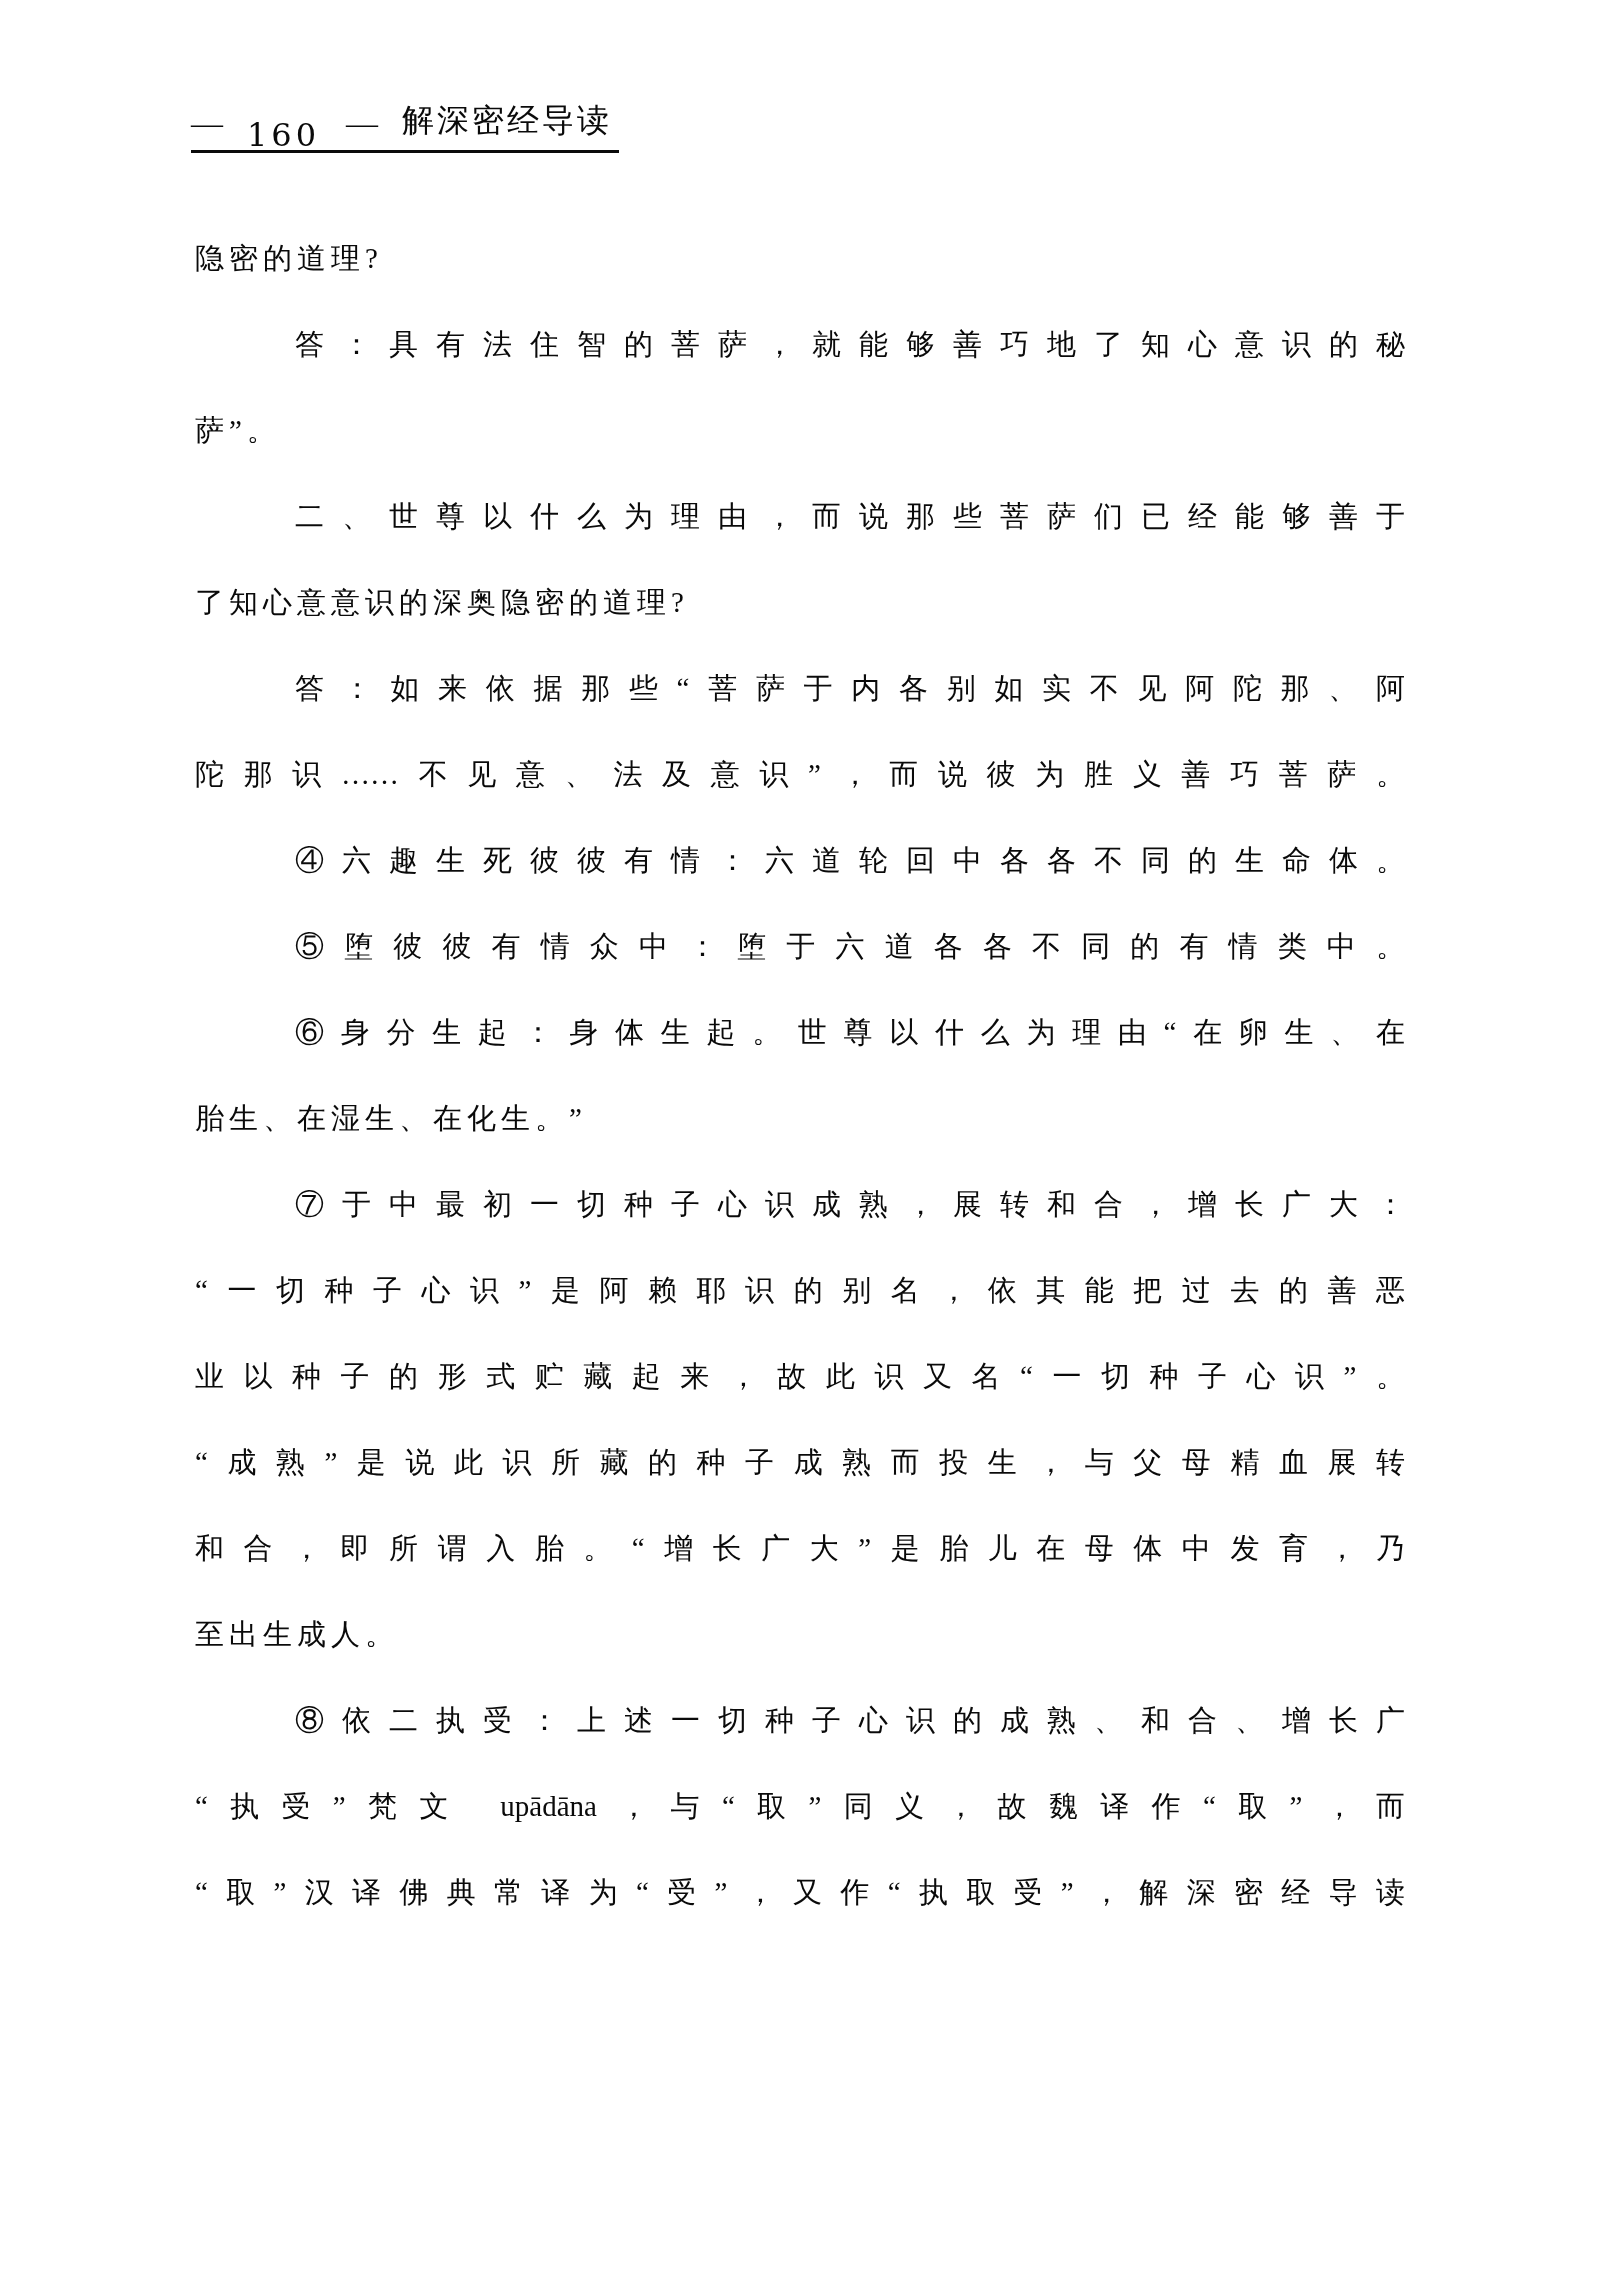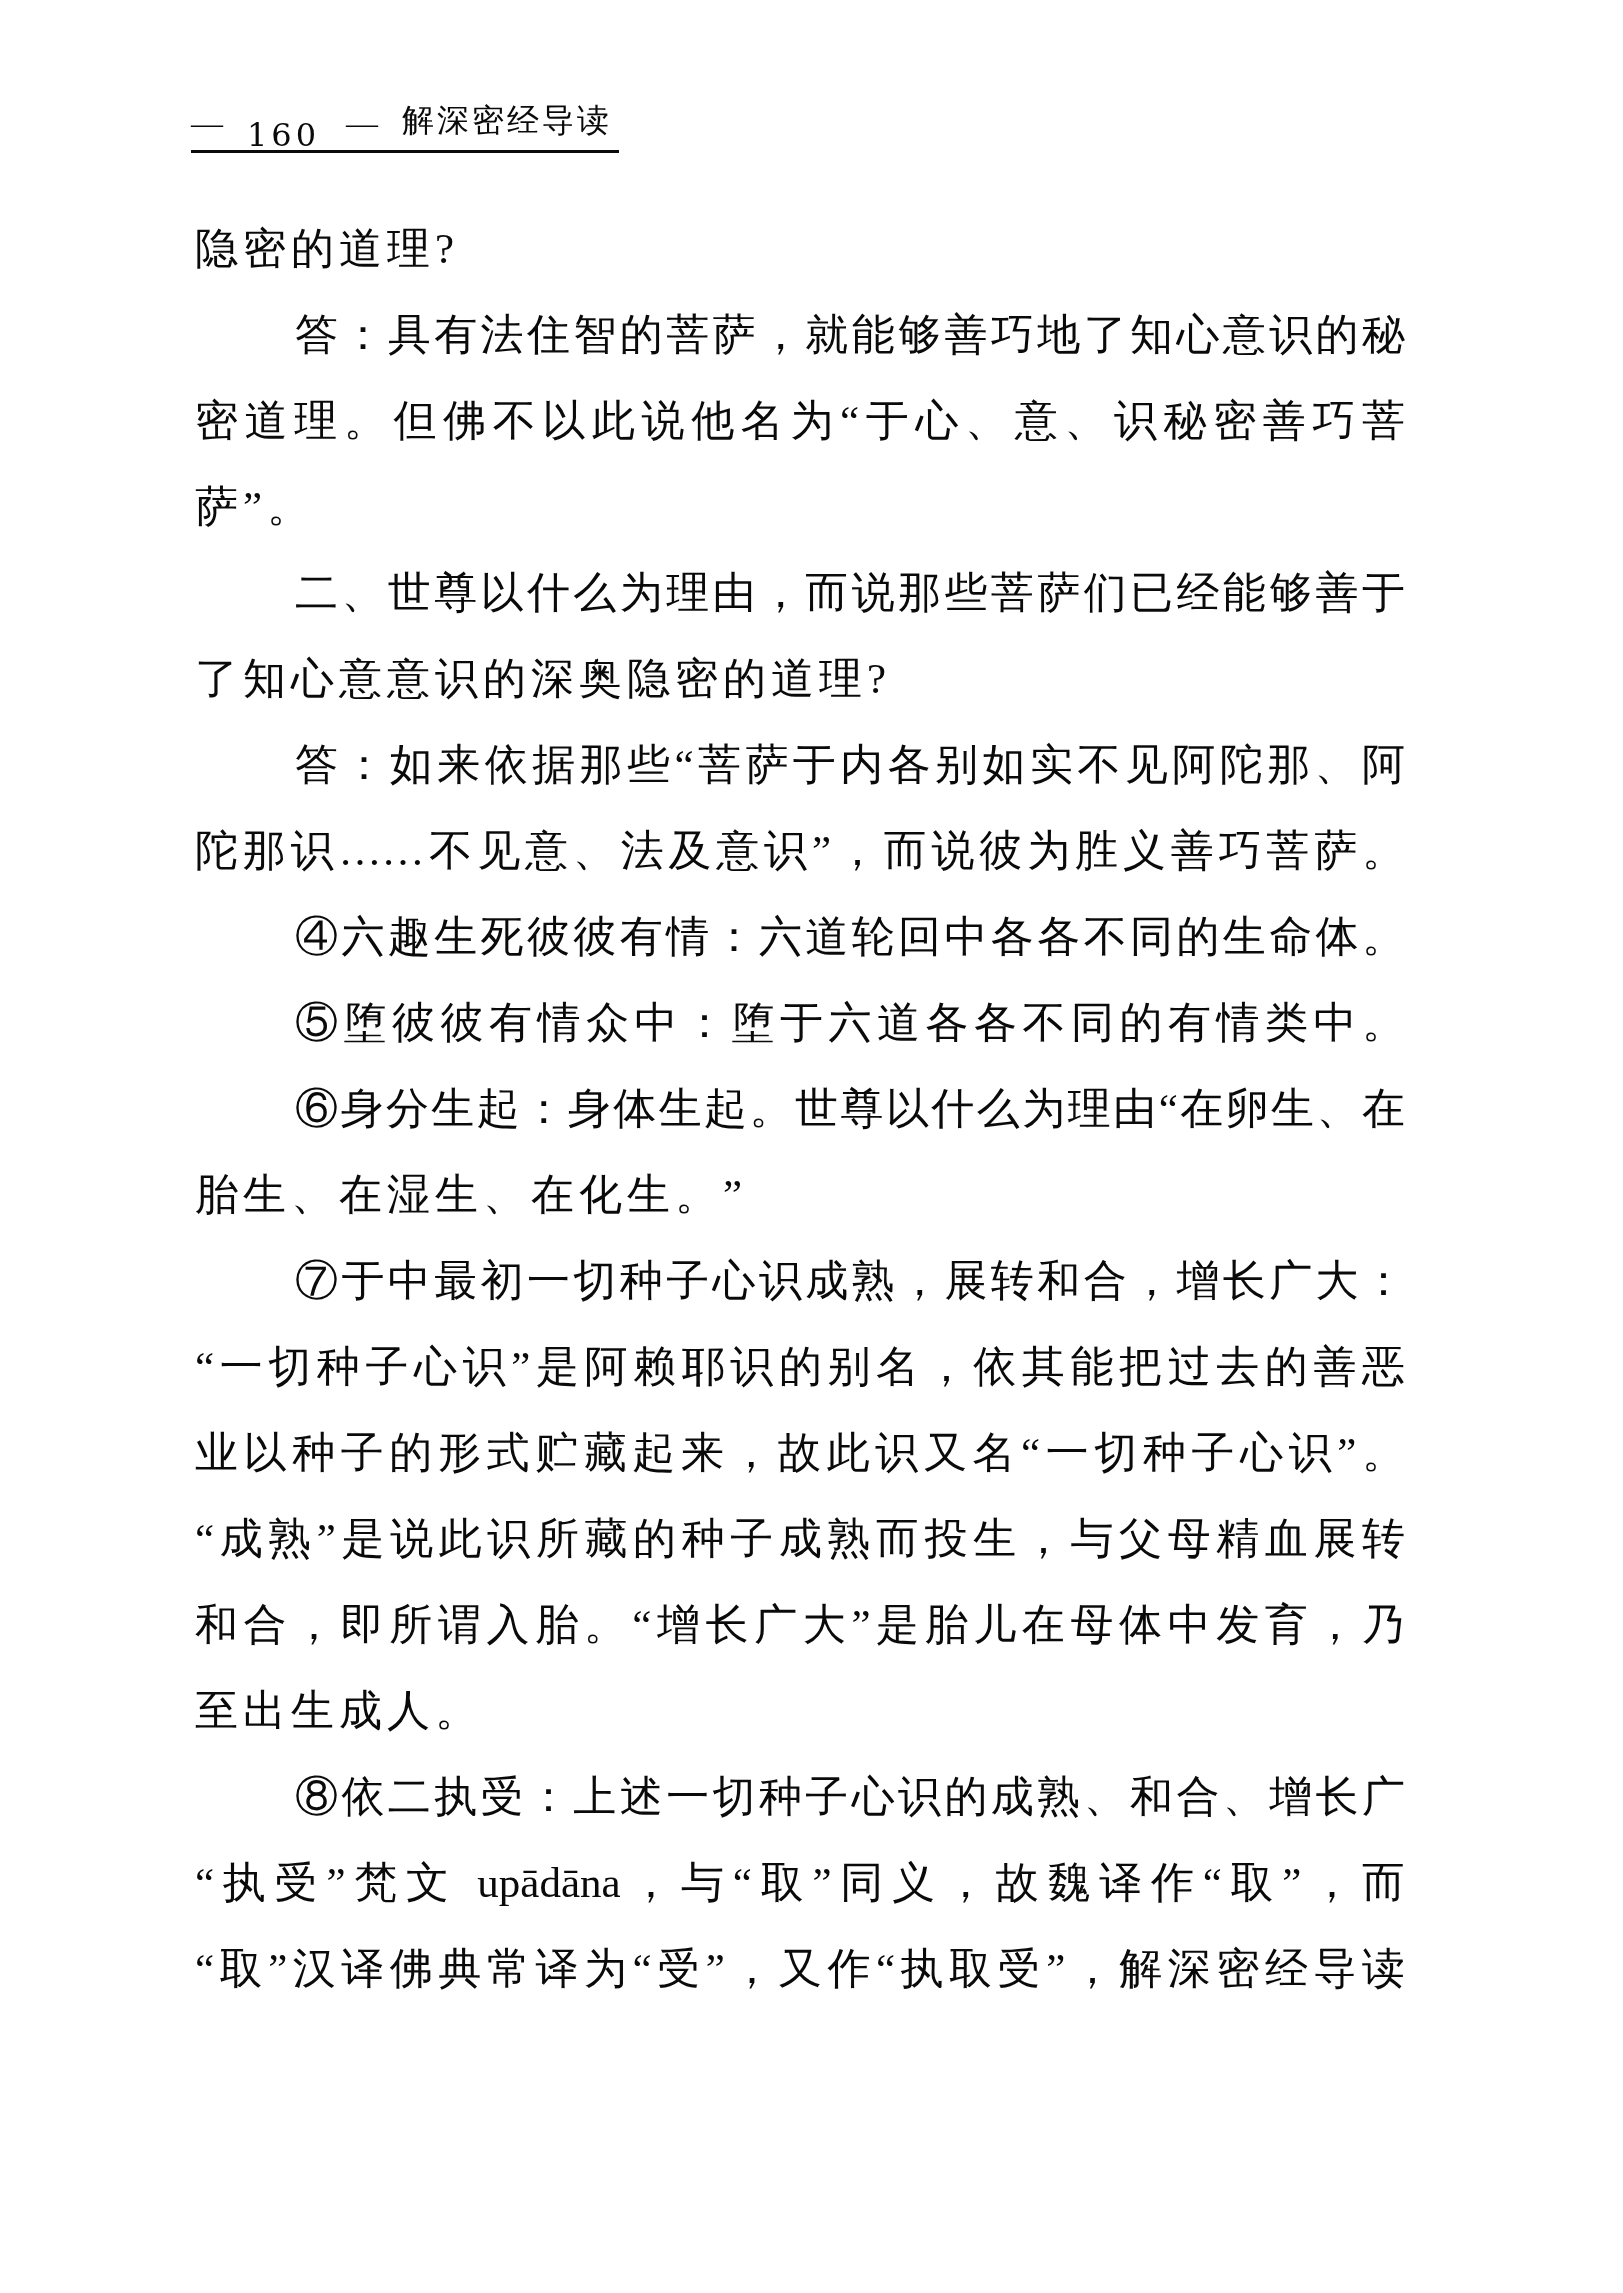--- a/index.html
+++ b/index.html
@@ -30,23 +30,23 @@
     display: flex;
     align-items: flex-start;
   }
   .page-header .dash { letter-spacing: 0; }
   .page-header .pgnum { margin: 12px 26px 0 24px; font-family: "DejaVu Serif", serif; letter-spacing: 4px; }
   .page-header .title { margin-left: 24px; letter-spacing: 3px; font-family: Liberation Mono, monospace; }
   
   .body-text {
     position: absolute;
     left: 195px;
-    top: 206px;
+    top: 215px;
     width: 1210px;
-    font-size: 43px;
+    font-size: 29px;
   }
   .line {
     height: 86px;
     line-height: 86px;
     letter-spacing: 5px;
     white-space: nowrap;
     text-align: left;
   }
   .line.j {
     white-space: normal;
@@ -64,21 +64,20 @@
   <header class="page-header">
     <span class="dash">—</span>
     <span class="pgnum">160</span>
     <span class="dash">—</span>
     <span class="title">解深密经导读</span>
   </header>
 
   <main class="body-text">
     <div class="line">隐密的道理?</div>
     <div class="line ind j">答：具有法住智的菩萨，就能够善巧地了知心意识的秘</div>
-    <div class="line j">密道理。但佛不以此说他名为“于心、意、识秘密善巧菩</div>
     <div class="line">萨”。</div>
     <div class="line ind j">二、世尊以什么为理由，而说那些菩萨们已经能够善于</div>
     <div class="line">了知心意意识的深奥隐密的道理?</div>
     <div class="line ind j">答：如来依据那些“菩萨于内各别如实不见阿陀那、阿</div>
     <div class="line j">陀那识……不见意、法及意识”，而说彼为胜义善巧菩萨。</div>
     <div class="line ind j">④六趣生死彼彼有情：六道轮回中各各不同的生命体。</div>
     <div class="line ind j">⑤堕彼彼有情众中：堕于六道各各不同的有情类中。</div>
     <div class="line ind j">⑥身分生起：身体生起。世尊以什么为理由“在卵生、在</div>
     <div class="line">胎生、在湿生、在化生。”</div>
     <div class="line ind j">⑦于中最初一切种子心识成熟，展转和合，增长广大：</div>

